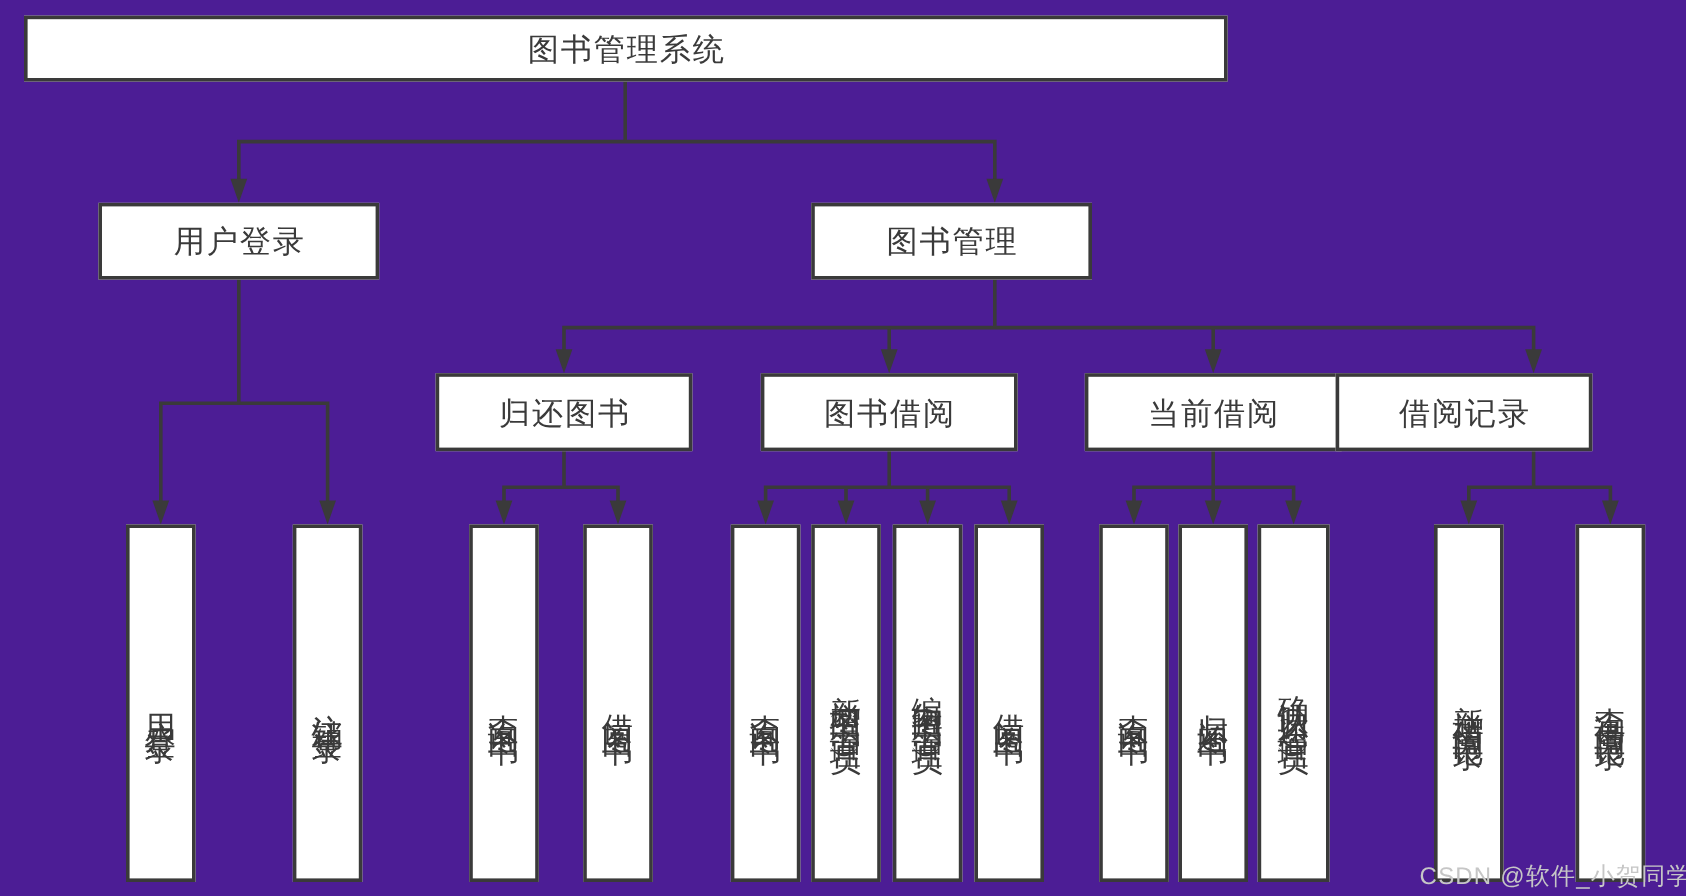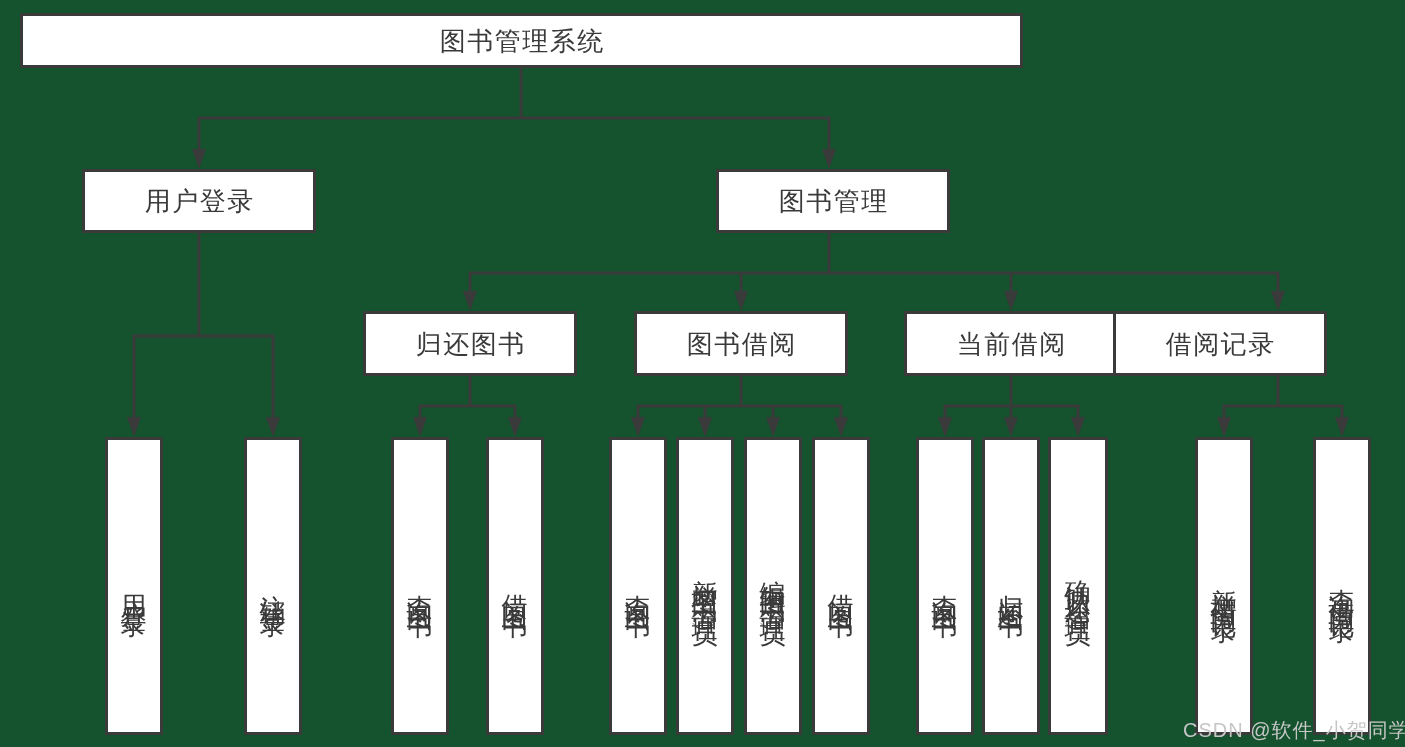--- a/index.html
+++ b/index.html
@@ -1,20 +1,20 @@
 <!DOCTYPE html>
 <html><head>
 <meta charset="utf-8">
 <style>
   html, body { margin: 0; padding: 0; background: #ffffff; }
   .canvas {
     position: relative;
     width: 1405px;
     height: 747px;
-    background: #14532d;
+    background: #4c1d95;
     font-family: "Liberation Sans", sans-serif;
     color: #3a3a3a;
     overflow: hidden;
   }
   .wires {
     position: absolute;
     left: 0; top: 0;
     width: 1405px; height: 747px;
   }
   .box {
@@ -95,21 +95,21 @@
       <polygon points="1004,417 1018,417 1011,437"></polygon>
       <polygon points="1071,417 1085,417 1078,437"></polygon>
       <polygon points="1217,417 1231,417 1224,437"></polygon>
       <polygon points="1335,417 1349,417 1342,437"></polygon>
     </g>
   </svg>
 
   <div class="box h root-box">图书管理系统</div>
 
   <div class="box h l2" style="left:82px">用户登录</div>
-  <div class="box h l2" style="left:716px">图书管理</div>
+  <div class="box h l2" style="left:676px">图书管理</div>
 
   <div class="box h l3" style="left:363px">归还图书</div>
   <div class="box h l3" style="left:634px">图书借阅</div>
   <div class="box h l3" style="left:904px">当前借阅</div>
   <div class="box h l3" style="left:1113px">借阅记录</div>
 
   <div class="box v" style="left:105px">
     <span class="vtext">用户登录</span>
   </div>
   <div class="box v" style="left:244px">

